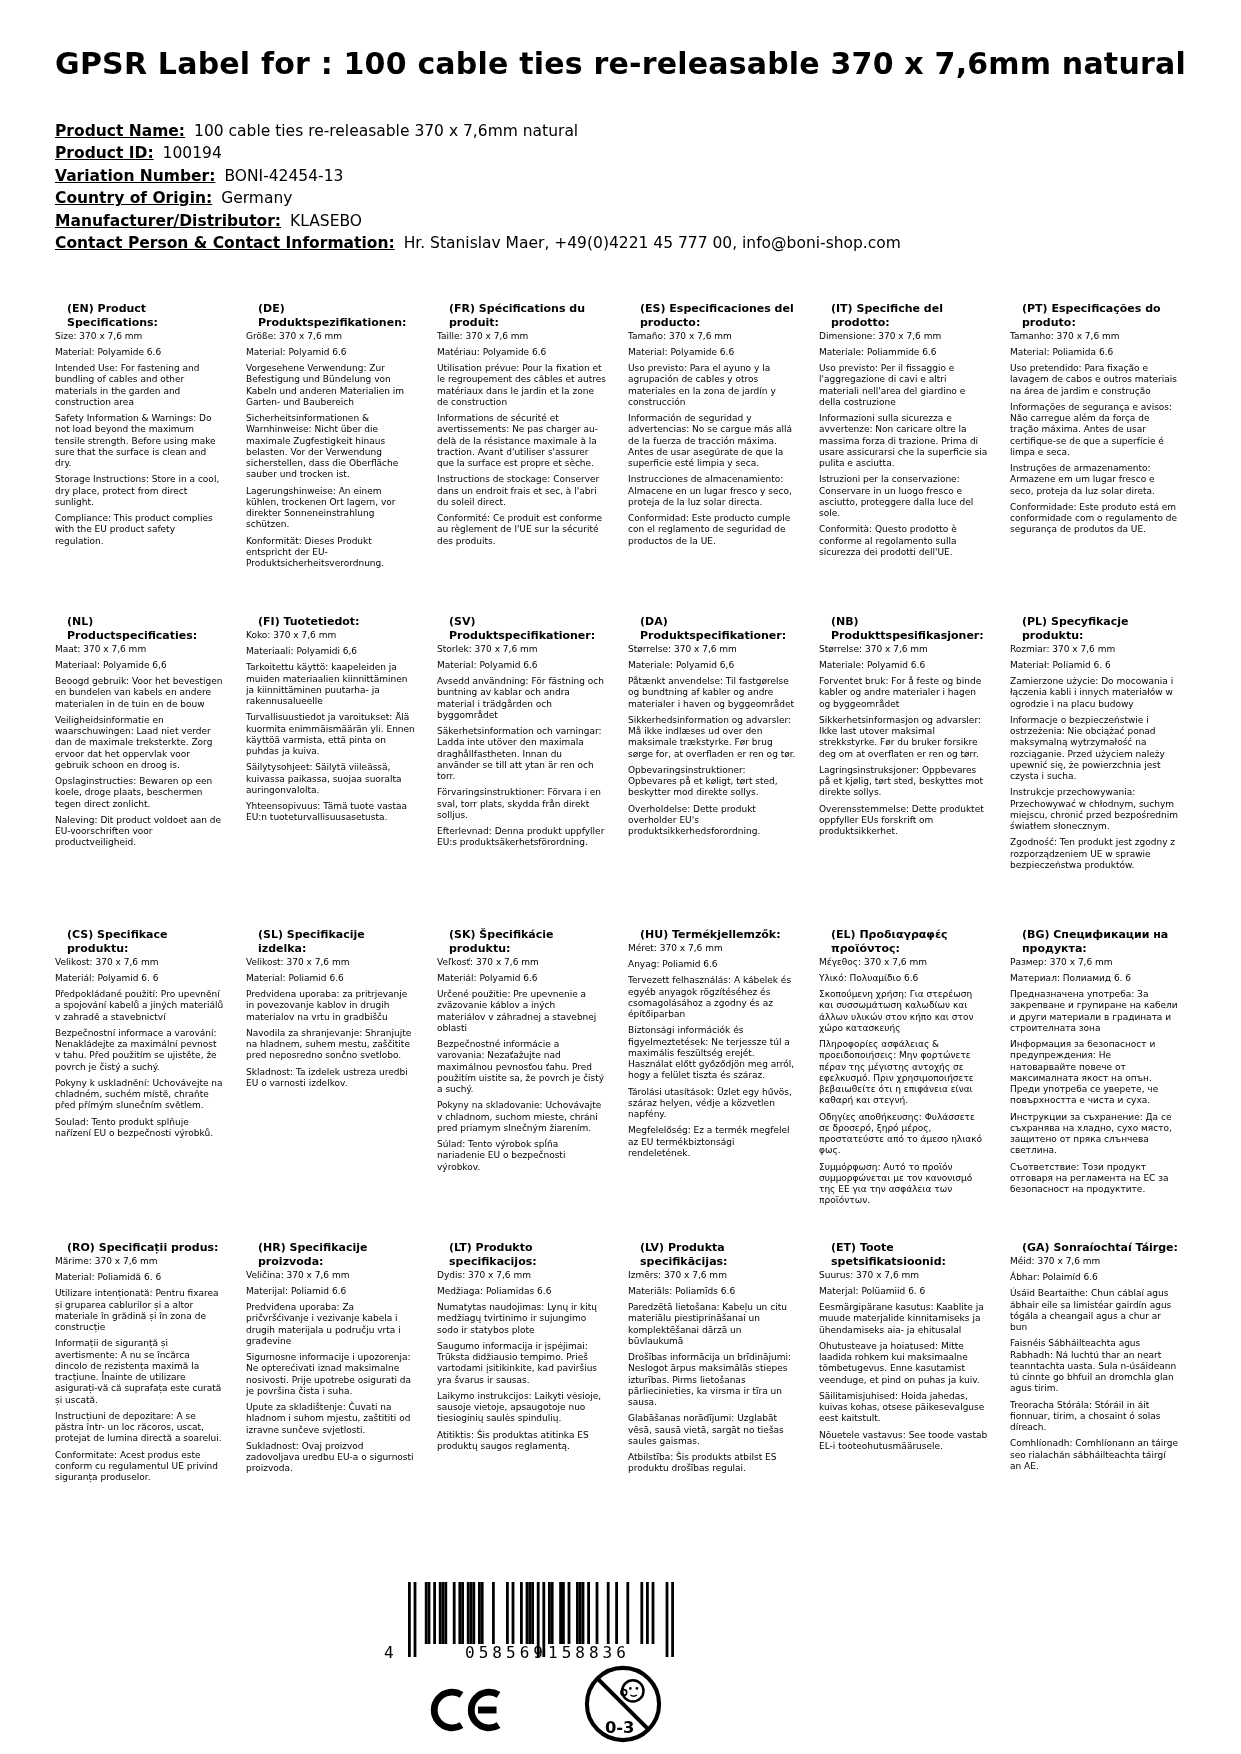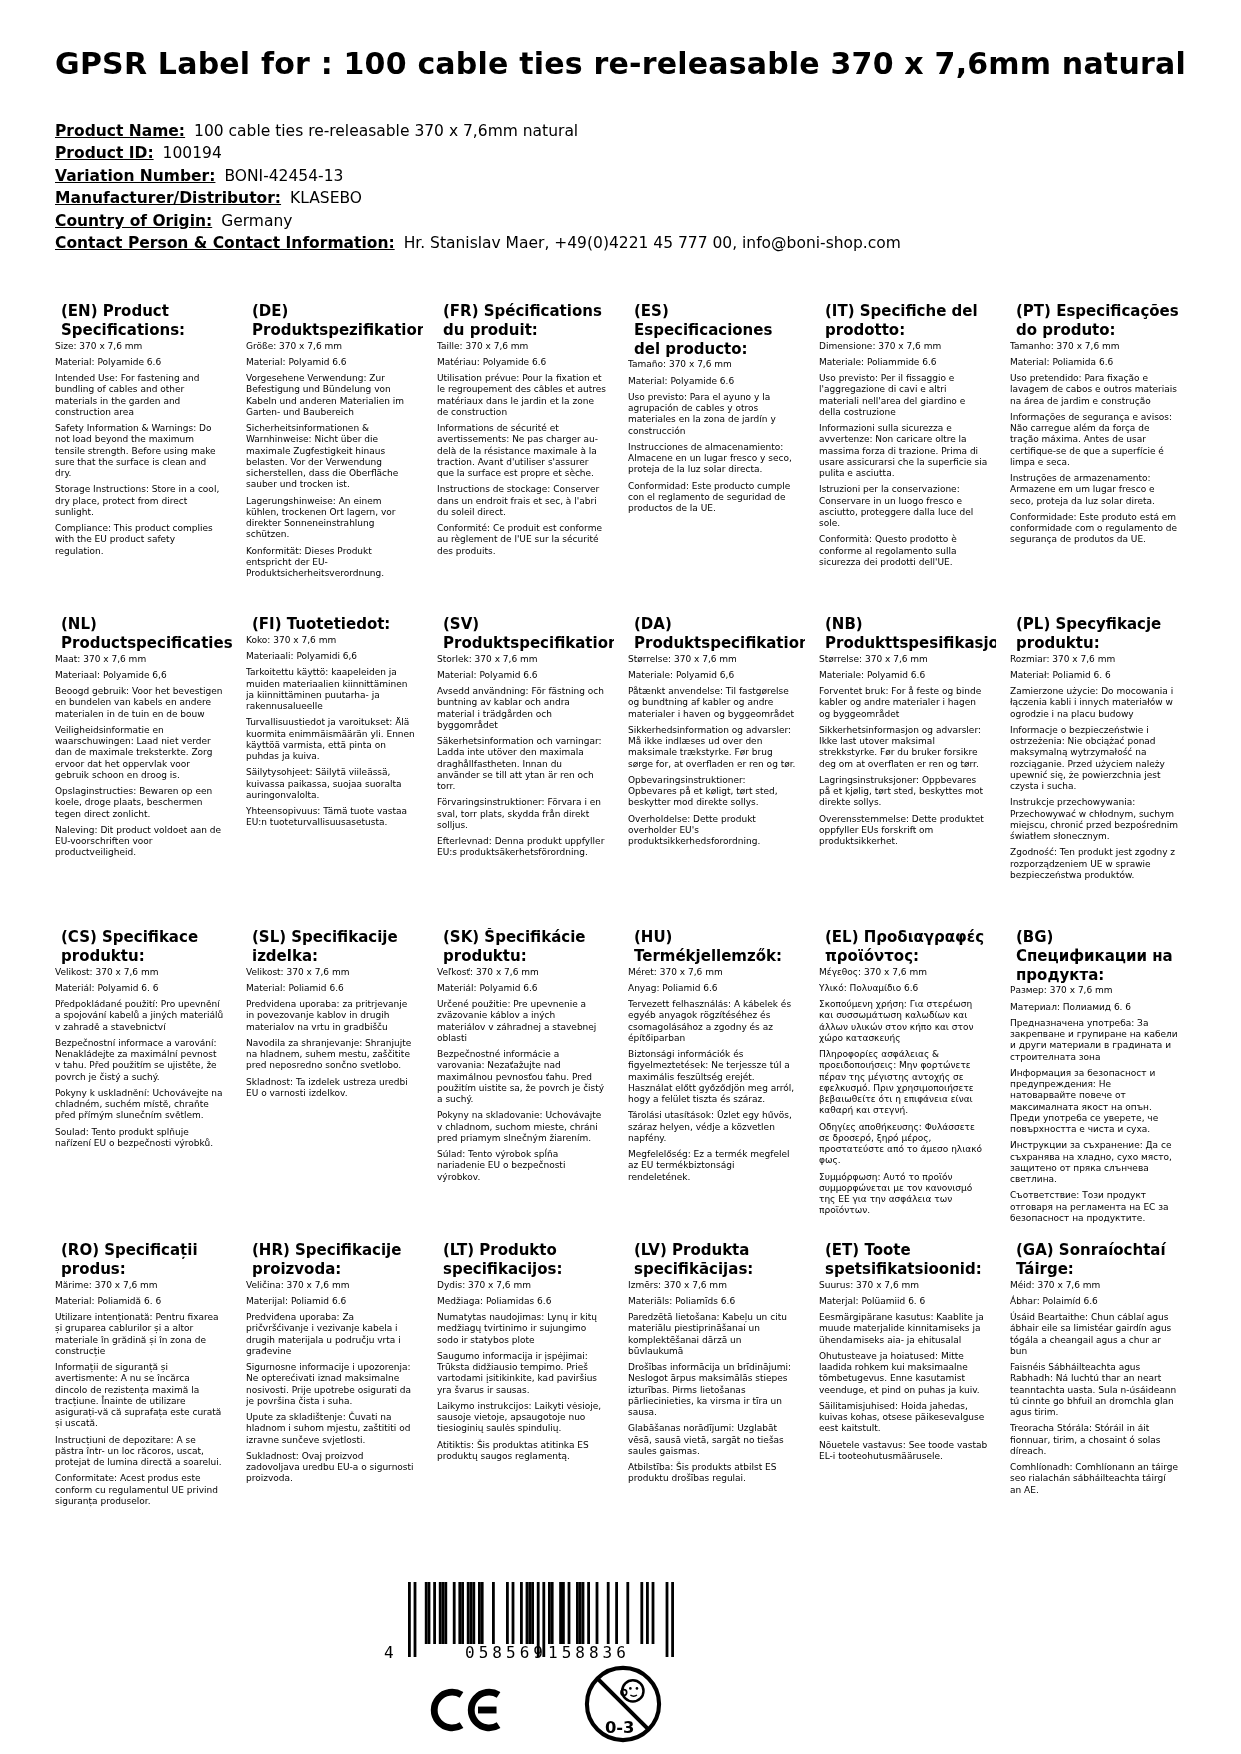--- a/index.html
+++ b/index.html
@@ -13,21 +13,21 @@
   }
   .product-info { position:absolute; left:55px; top:120px; font-size:15.5px; line-height:1.45; }
   .product-info .row { white-space:nowrap; }
   .product-info .lbl { font-weight:bold; margin-right:9px;text-decoration:underline; }
   .spec-grid {
     position:absolute; left:55px; top:302px; width:1132px;
     display:grid; grid-template-columns:repeat(6,1fr); column-gap:14px;
     grid-auto-rows:313px;
   }
   .spec-block { font-size:9px; line-height:1.25; padding-right:8px; overflow:hidden; }
-  .spec-block .hd { font-size:15px; font-weight:bold; margin:0 0 1px 6px; }
+  .spec-block .hd { font-size:11px; font-weight:bold; margin:0 0 1px 12px; }
   .spec-block p { margin:0 0 5px 0; }
   .barcode { position:absolute; left:408px; top:1582px; width:266px; height:100px; }
   .bc-num {
     position:absolute; top:61px; font-family:"DejaVu Sans Mono", monospace;
     font-size:16px; letter-spacing:4px;
   }
   .bc-lead  { left:-24px; }
   .bc-left  { left:8px;   width:118px; text-align:center;margin-left:31px; }
   .bc-right { left:140px; width:118px; text-align:left; }
   .ce-mark { position:absolute; left:430px; top:1682px; }
@@ -42,24 +42,24 @@
     <div class="row">
     <span class="lbl">Product Name:</span><span class="val">100 cable ties re-releasable 370 x 7,6mm natural</span>
   </div>
     <div class="row">
     <span class="lbl">Product ID:</span><span class="val">100194</span>
   </div>
     <div class="row">
     <span class="lbl">Variation Number:</span><span class="val">BONI-42454-13</span>
   </div>
     <div class="row">
+    <span class="lbl">Country of Origin:</span><span class="val">Germany</span>
+  </div>
+    <div class="row">
     <span class="lbl">Manufacturer/Distributor:</span><span class="val">KLASEBO</span>
-  </div>
-    <div class="row">
-    <span class="lbl">Country of Origin:</span><span class="val">Germany</span>
   </div>
     <div class="row">
     <span class="lbl">Contact Person &amp; Contact Information:</span><span class="val">Hr. Stanislav Maer, +49(0)4221 45 777 00, info@boni-shop.com</span>
   </div>
   </div>
 
 <div class="spec-grid">
     <div class="spec-block">
     <div class="hd">(EN) Product Specifications:</div>
   <p>Size: 370 x 7,6 mm</p>
@@ -85,20 +85,21 @@
       <p>Utilisation prévue: Pour la fixation et le regroupement des câbles et autres matériaux dans le jardin et la zone de construction</p>
       <p>Informations de sécurité et avertissements: Ne pas charger au-delà de la résistance maximale à la traction. Avant d'utiliser s'assurer que la surface est propre et sèche.</p>
       <p>Instructions de stockage: Conserver dans un endroit frais et sec, à l'abri du soleil direct.</p>
       <p>Conformité: Ce produit est conforme au règlement de l'UE sur la sécurité des produits.</p>
     </div>
     <div class="spec-block">
     <div class="hd">(ES) Especificaciones del producto:</div>
   <p>Tamaño: 370 x 7,6 mm</p>
       <p>Material: Polyamide 6.6</p>
       <p>Uso previsto: Para el ayuno y la agrupación de cables y otros materiales en la zona de jardín y construcción</p>
+      <p>Información de seguridad y advertencias: No se cargue más allá de la fuerza de tracción máxima. Antes de usar asegúrate de que la superficie esté limpia y seca.</p>
       <p>Instrucciones de almacenamiento: Almacene en un lugar fresco y seco, proteja de la luz solar directa.</p>
       <p>Conformidad: Este producto cumple con el reglamento de seguridad de productos de la UE.</p>
     </div>
     <div class="spec-block">
     <div class="hd">(IT) Specifiche del prodotto:</div>
   <p>Dimensione: 370 x 7,6 mm</p>
       <p>Materiale: Poliammide 6.6</p>
       <p>Uso previsto: Per il fissaggio e l'aggregazione di cavi e altri materiali nell'area del giardino e della costruzione</p>
       <p>Informazioni sulla sicurezza e avvertenze: Non caricare oltre la massima forza di trazione. Prima di usare assicurarsi che la superficie sia pulita e asciutta.</p>
       <p>Istruzioni per la conservazione: Conservare in un luogo fresco e asciutto, proteggere dalla luce del sole.</p>

